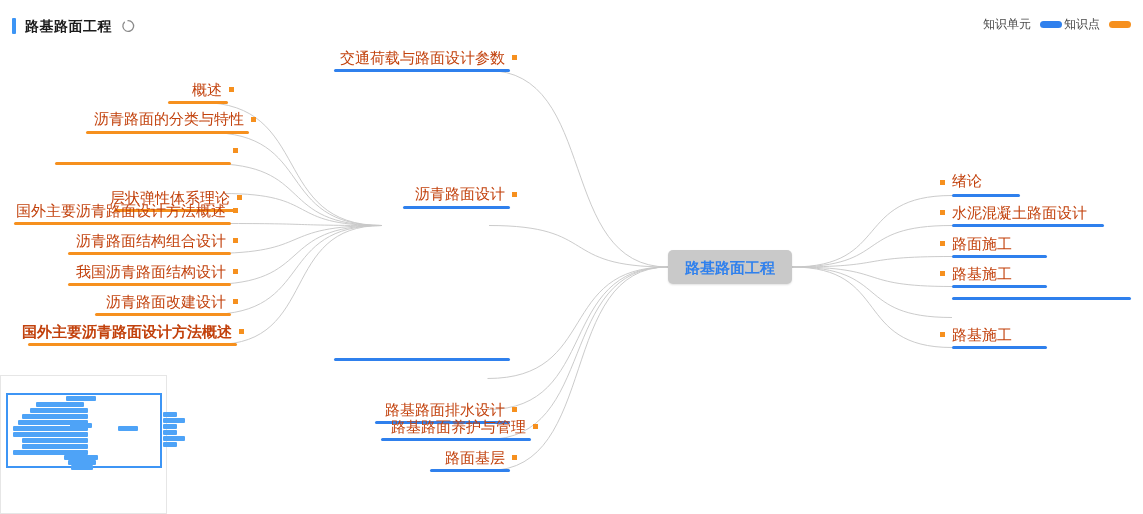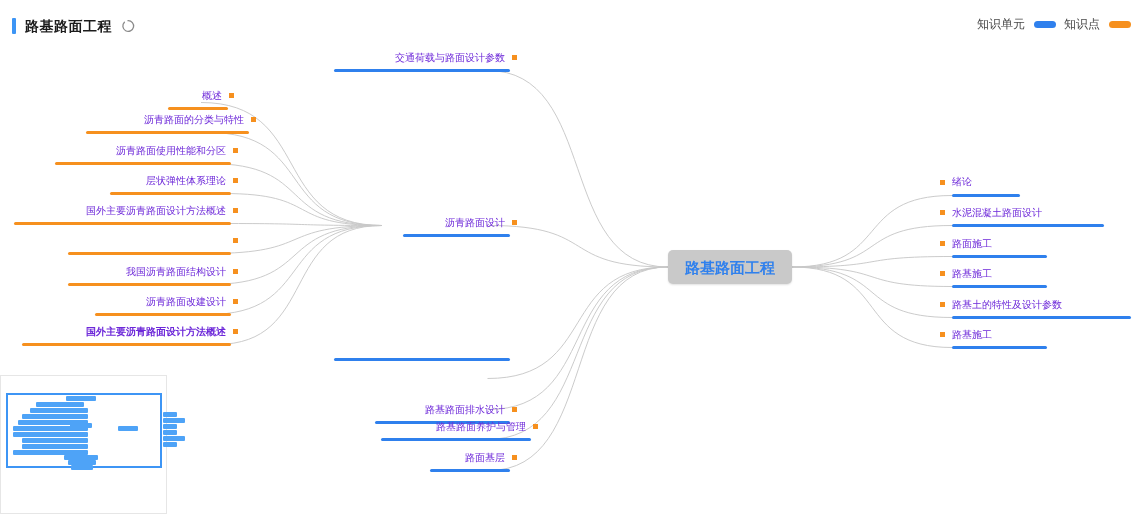--- a/index.html
+++ b/index.html
@@ -12,32 +12,32 @@
     -webkit-font-smoothing:antialiased;
   }
   #stage{position:absolute;left:0;top:0;width:1143px;height:514px;}
 
   
   .header{position:absolute;left:0;top:0;width:1143px;height:52px;}
   .title-wrap{position:absolute;left:12px;top:18px;display:flex;align-items:center;gap:9px;}
   .accent-bar{width:4px;height:16px;background:#3d95f5;border-radius:1px;display:block;}
   .title-text{font-size:14px;font-weight:bold;color:#1c1c1c;letter-spacing:.5px;line-height:16px;}
   .spinner-icon{display:block;width:14px;height:14px;}
-  .legend{position:absolute;right:12px;top:17px;display:flex;align-items:center;gap:8px;}
+  .legend{position:absolute;right:12px;top:17px;display:flex;align-items:center;gap:2px;}
   .legend-item{display:flex;align-items:center;gap:9px;}
   .legend-label{font-size:12px;color:#4a4a4a;line-height:14px;}
   .legend-swatch{width:22px;height:7px;border-radius:4px;display:block;}
 
   
   #links{position:absolute;left:0;top:0;width:1143px;height:514px;pointer-events:none;}
 
   
   .node{position:absolute;white-space:nowrap;}
   .node .row{display:flex;align-items:center;gap:7px;height:19px;}
-  .node .lbl{font-size:10px;color:#6d28d9;line-height:19px;}
+  .node .lbl{font-size:15px;color:#c2410c;line-height:19px;}
   .node .mk{width:5px;height:5px;display:block;flex:none;}
   .mk.orange{background:#f6901e;}
   .node .ul{height:3px;border-radius:1.5px;margin-top:2px;}
   .ul.orange{background:#f6901e;}
   .ul.blue{background:#2f80ed;}
 
   
   .node.right .row{justify-content:flex-start;}
   .node.left .row{justify-content:flex-end;}
 
@@ -112,57 +112,57 @@
       <path d="M 792 267 C 891.2 267, 852.8 286.5, 952 286.5" fill="none" stroke="#c8c8c8" stroke-width="1" opacity="0.95"></path>
       <path d="M 792 267 C 891.2 267, 852.8 317.5, 952 317.5" fill="none" stroke="#c8c8c8" stroke-width="1" opacity="0.95"></path>
       <path d="M 792 267 C 891.2 267, 852.8 347.5, 952 347.5" fill="none" stroke="#c8c8c8" stroke-width="1" opacity="0.95"></path>
     </svg>
 
   <div class="root-node">
     <span class="rlbl">路基路面工程</span>
   </div>
 
   <div id="nodes-left">
-      <div class="node left" style="left: 168px; top: 80px; margin-top: 6px;">
+      <div class="node left" style="left: 168px; top: 80px;">
         <div class="row">
           <span class="lbl">概述</span>
           <span class="mk orange"></span>
         </div>
         <div class="ul orange" style="width: 60px; margin-left: auto; margin-right: 6px;"></div>
       </div>
       <div class="node left" style="left: 86px; top: 110px; font-family: Liberation Serif, serif;">
         <div class="row">
           <span class="lbl">沥青路面的分类与特性</span>
           <span class="mk orange"></span>
         </div>
         <div class="ul orange" style="width: 163px; margin-left: auto; margin-right: 7px;"></div>
       </div>
       <div class="node left" style="left: 55px; top: 141px;">
         <div class="row">
-          <span class="lbl">沥青路面使用性能和分区</span>
           <span class="mk orange"></span>
         </div>
         <div class="ul orange" style="width: 176px; margin-left: auto; margin-right: 7px;"></div>
       </div>
-      <div class="node left" style="left: 110px; top: 171px;">
+      <div class="node left" style="left: 110px; top: 188px;">
         <div class="row">
           <span class="lbl">层状弹性体系理论</span>
           <span class="mk orange"></span>
         </div>
         <div class="ul orange" style="width: 121px; margin-left: auto; margin-right: 7px;"></div>
       </div>
       <div class="node left" style="left: 14px; top: 201px;">
         <div class="row">
           <span class="lbl">国外主要沥青路面设计方法概述</span>
           <span class="mk orange"></span>
         </div>
         <div class="ul orange" style="width: 217px; margin-left: auto; margin-right: 7px;"></div>
       </div>
       <div class="node left" style="left: 68px; top: 231px;">
         <div class="row">
+          <span class="lbl">沥青路面结构组合设计</span>
           <span class="mk orange"></span>
         </div>
         <div class="ul orange" style="width: 163px; margin-left: auto; margin-right: 7px;"></div>
       </div>
       <div class="node left" style="left: 68px; top: 262px;">
         <div class="row">
           <span class="lbl">我国沥青路面结构设计</span>
           <span class="mk orange"></span>
         </div>
         <div class="ul orange" style="width: 163px; margin-left: auto; margin-right: 7px;"></div>
@@ -183,21 +183,21 @@
       </div>
     </div>
   <div id="nodes-mid">
       <div class="node left" style="left: 334px; top: 48px;">
         <div class="row">
           <span class="lbl">交通荷载与路面设计参数</span>
           <span class="mk orange"></span>
         </div>
         <div class="ul blue" style="width: 176px; margin-left: auto; margin-right: 7px;"></div>
       </div>
-      <div class="node left" style="left: 403px; top: 213px;">
+      <div class="node left" style="left: 403px; top: 185px; font-family: Liberation Serif, serif;">
         <div class="row">
           <span class="lbl">沥青路面设计</span>
           <span class="mk orange"></span>
         </div>
         <div class="ul blue" style="width: 107px; margin-left: auto; margin-right: 7px;"></div>
       </div>
       <div class="node left" style="left: 334px; top: 356px;">
         <div class="ul blue" style="width: 176px; margin-left: auto; margin-right: 7px;"></div>
       </div>
       <div class="node left" style="left: 375px; top: 400px;">
@@ -245,24 +245,20 @@
         <div class="ul blue" style="width: 95px; margin-left: 12px;"></div>
       </div>
       <div class="node right" style="left: 940px; top: 264px;">
         <div class="row">
           <span class="mk orange"></span>
           <span class="lbl">路基施工</span>
         </div>
         <div class="ul blue" style="width: 95px; margin-left: 12px;"></div>
       </div>
       <div class="node right" style="left: 940px; top: 295px;">
-        <div class="row">
-          <span class="mk orange"></span>
-          <span class="lbl">路基土的特性及设计参数</span>
-        </div>
         <div class="ul blue" style="width: 179px; margin-left: 12px;"></div>
       </div>
       <div class="node right" style="left: 940px; top: 325px;">
         <div class="row">
           <span class="mk orange"></span>
           <span class="lbl">路基施工</span>
         </div>
         <div class="ul blue" style="width: 95px; margin-left: 12px;"></div>
       </div>
     </div>

